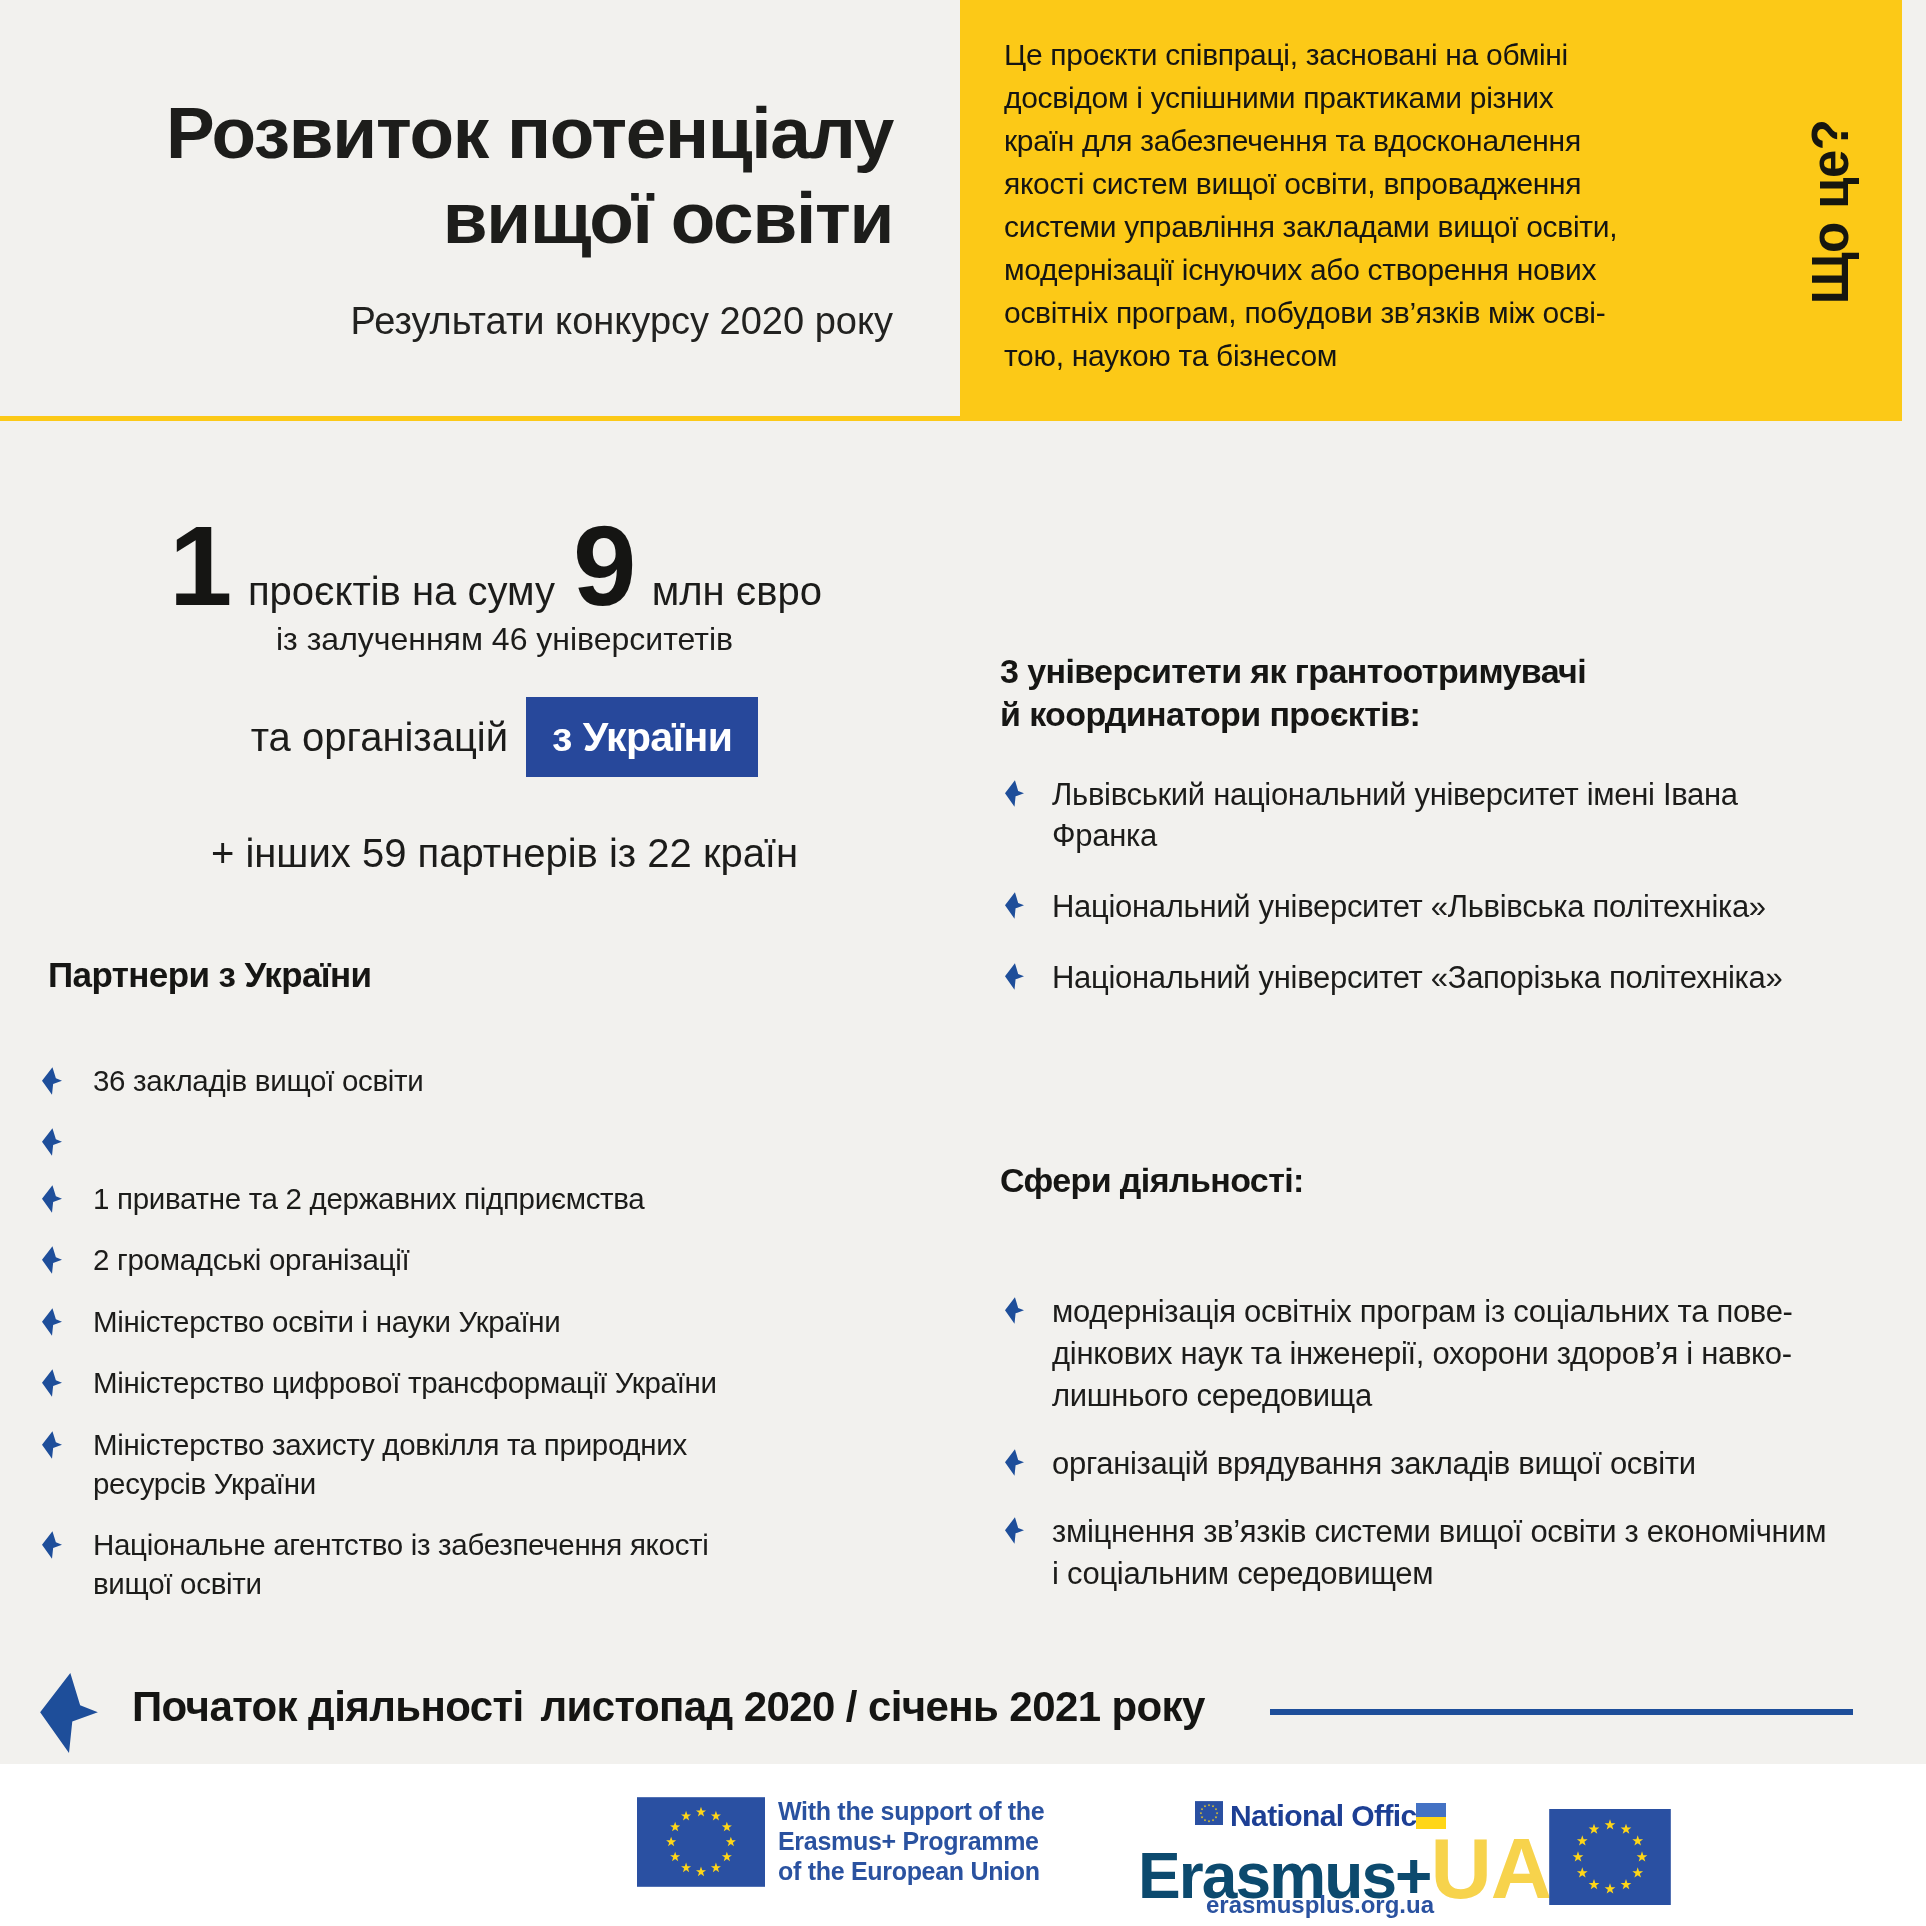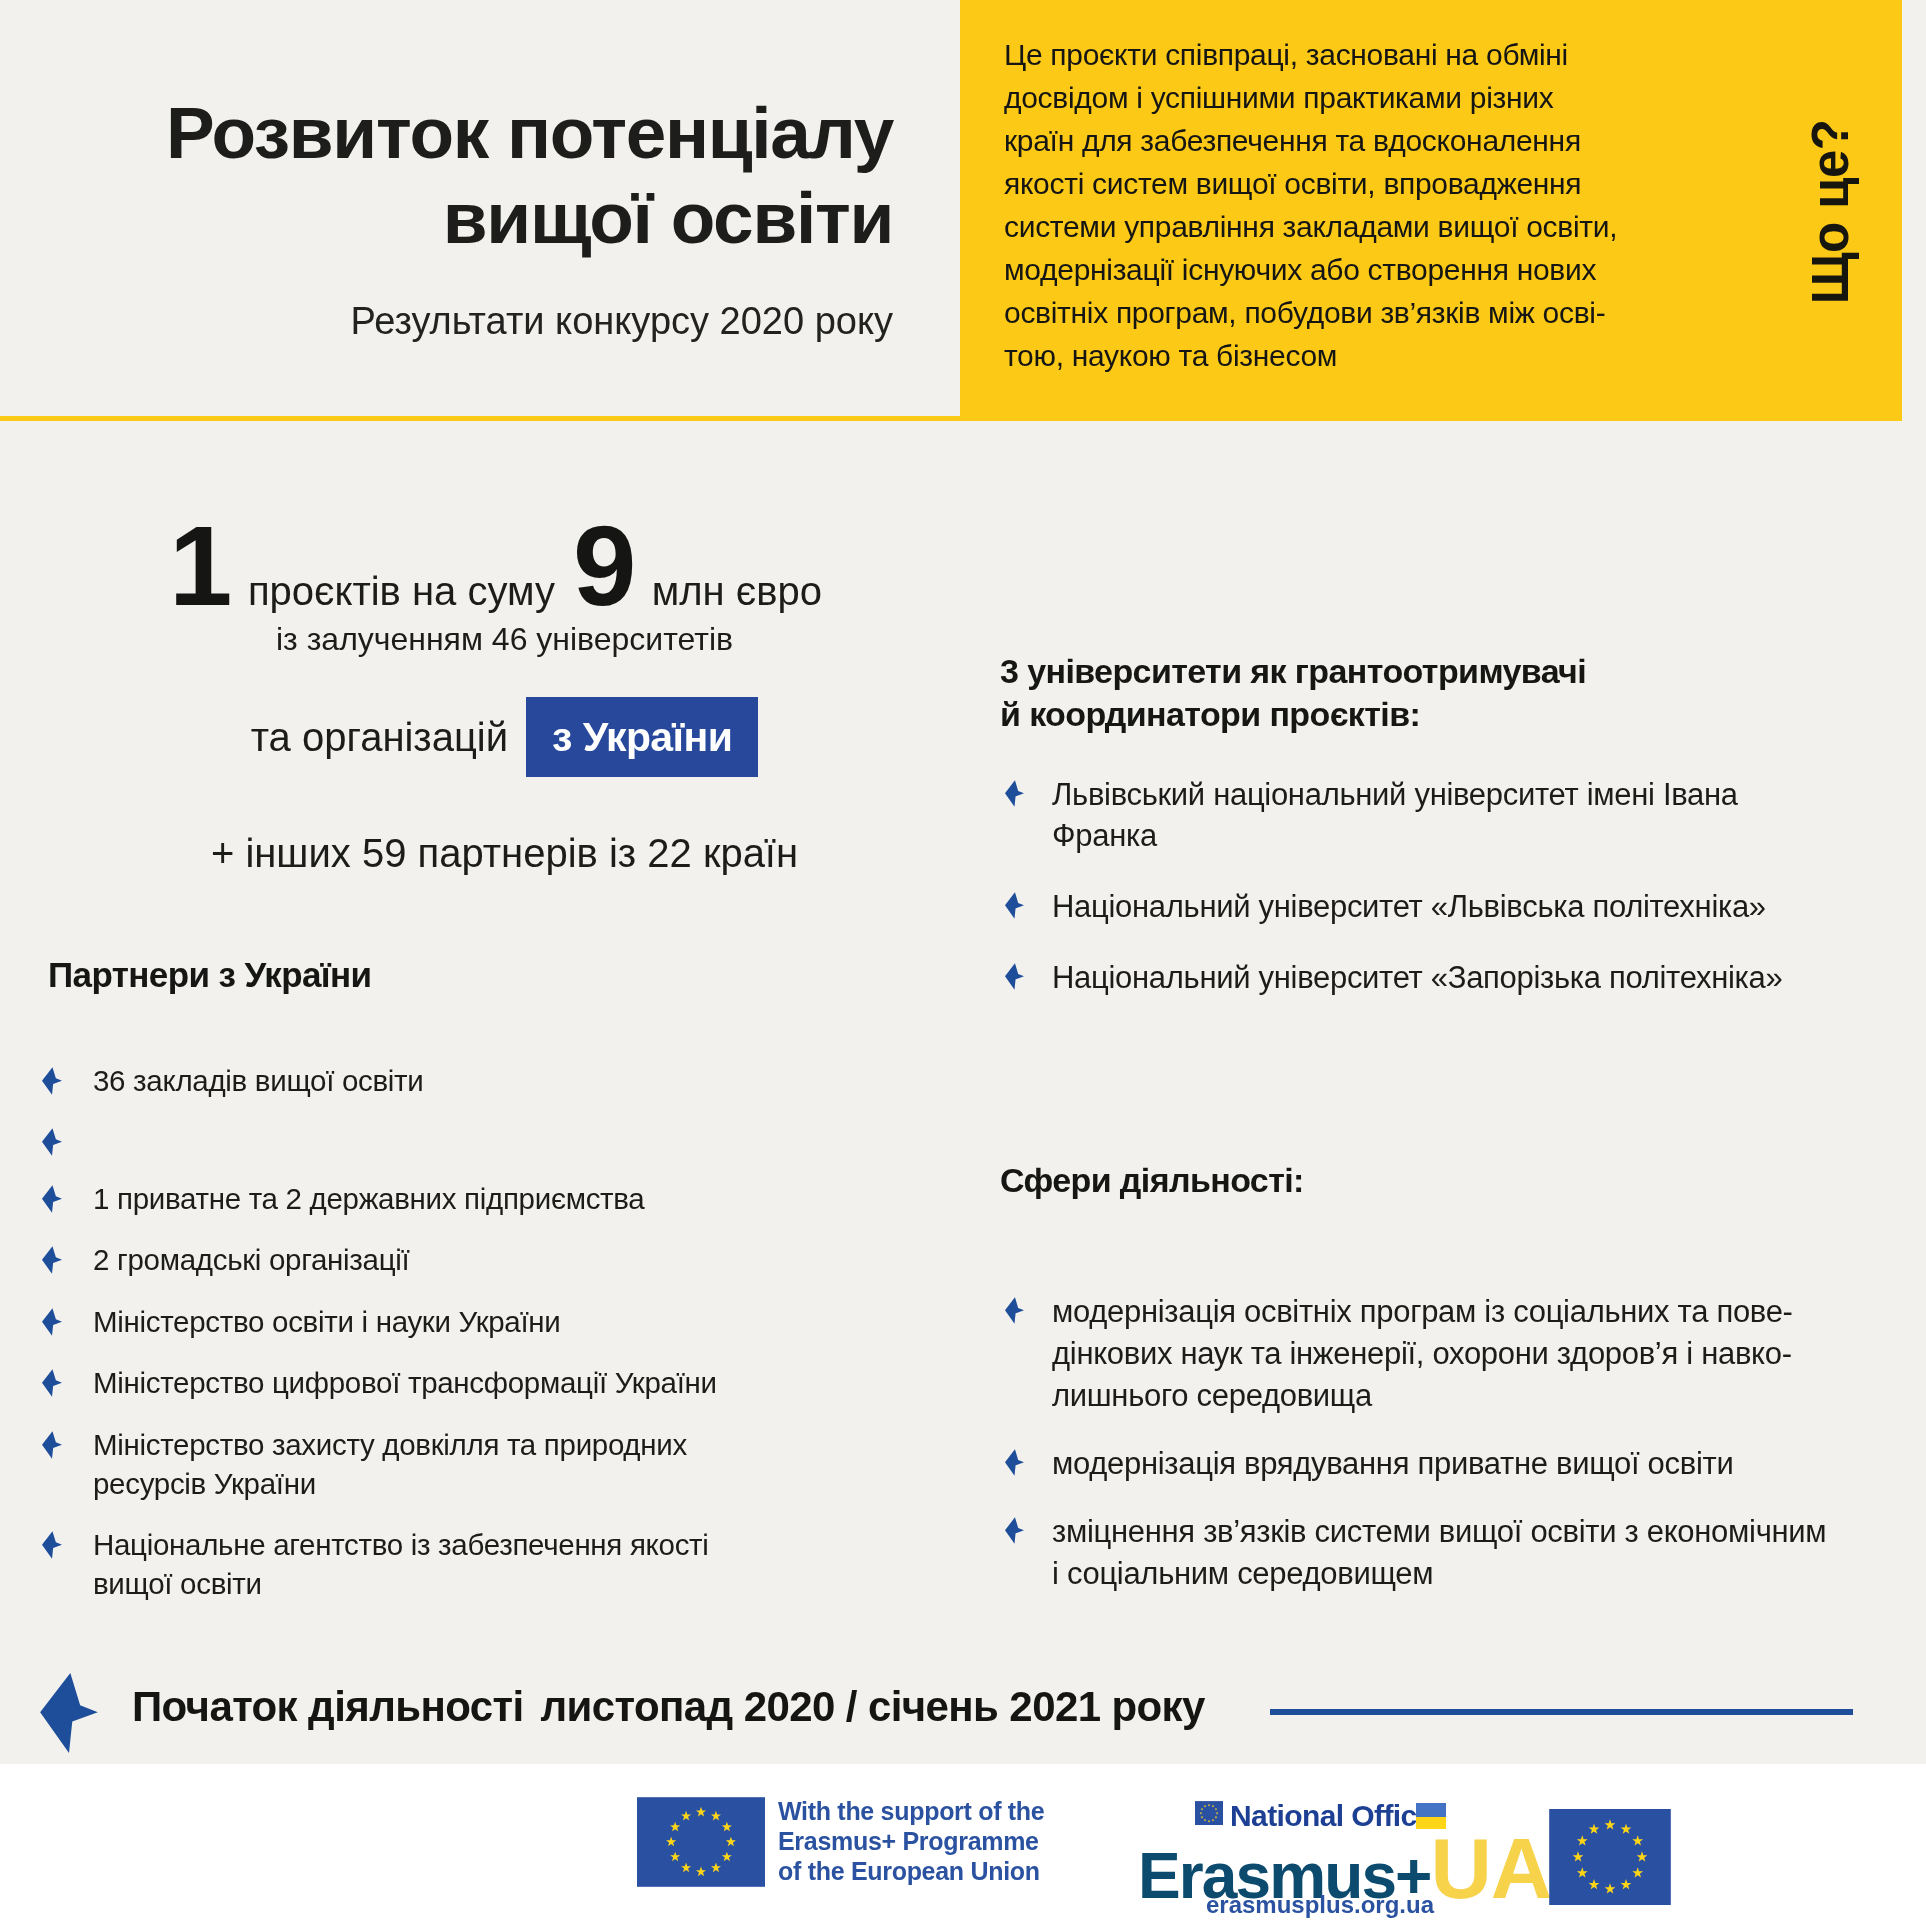--- a/index.html
+++ b/index.html
@@ -191,21 +191,21 @@
           <polygon points="0,60 46,0 61,49 88,60 49,74 44,122" fill="#1e4e9a"></polygon>
         </svg>
         <div class="li-text">модернізація освітніх програм із соціальних та пове-
 дінкових наук та інженерії, охорони здоров’я і навко-
 лишнього середовища</div>
       </div>
       <div class="li">
         <svg class="dart" viewBox="0 0 88 122">
           <polygon points="0,60 46,0 61,49 88,60 49,74 44,122" fill="#1e4e9a"></polygon>
         </svg>
-        <div class="li-text">модернізація врядування приватне вищої освіти</div>
+        <div class="li-text">організацій врядування закладів вищої освіти</div>
       </div>
       <div class="li">
         <svg class="dart" viewBox="0 0 88 122">
           <polygon points="0,60 46,0 61,49 88,60 49,74 44,122" fill="#1e4e9a"></polygon>
         </svg>
         <div class="li-text">зміцнення зв’язків системи вищої освіти з економічним
 і соціальним середовищем</div>
       </div>
     </div>
 

